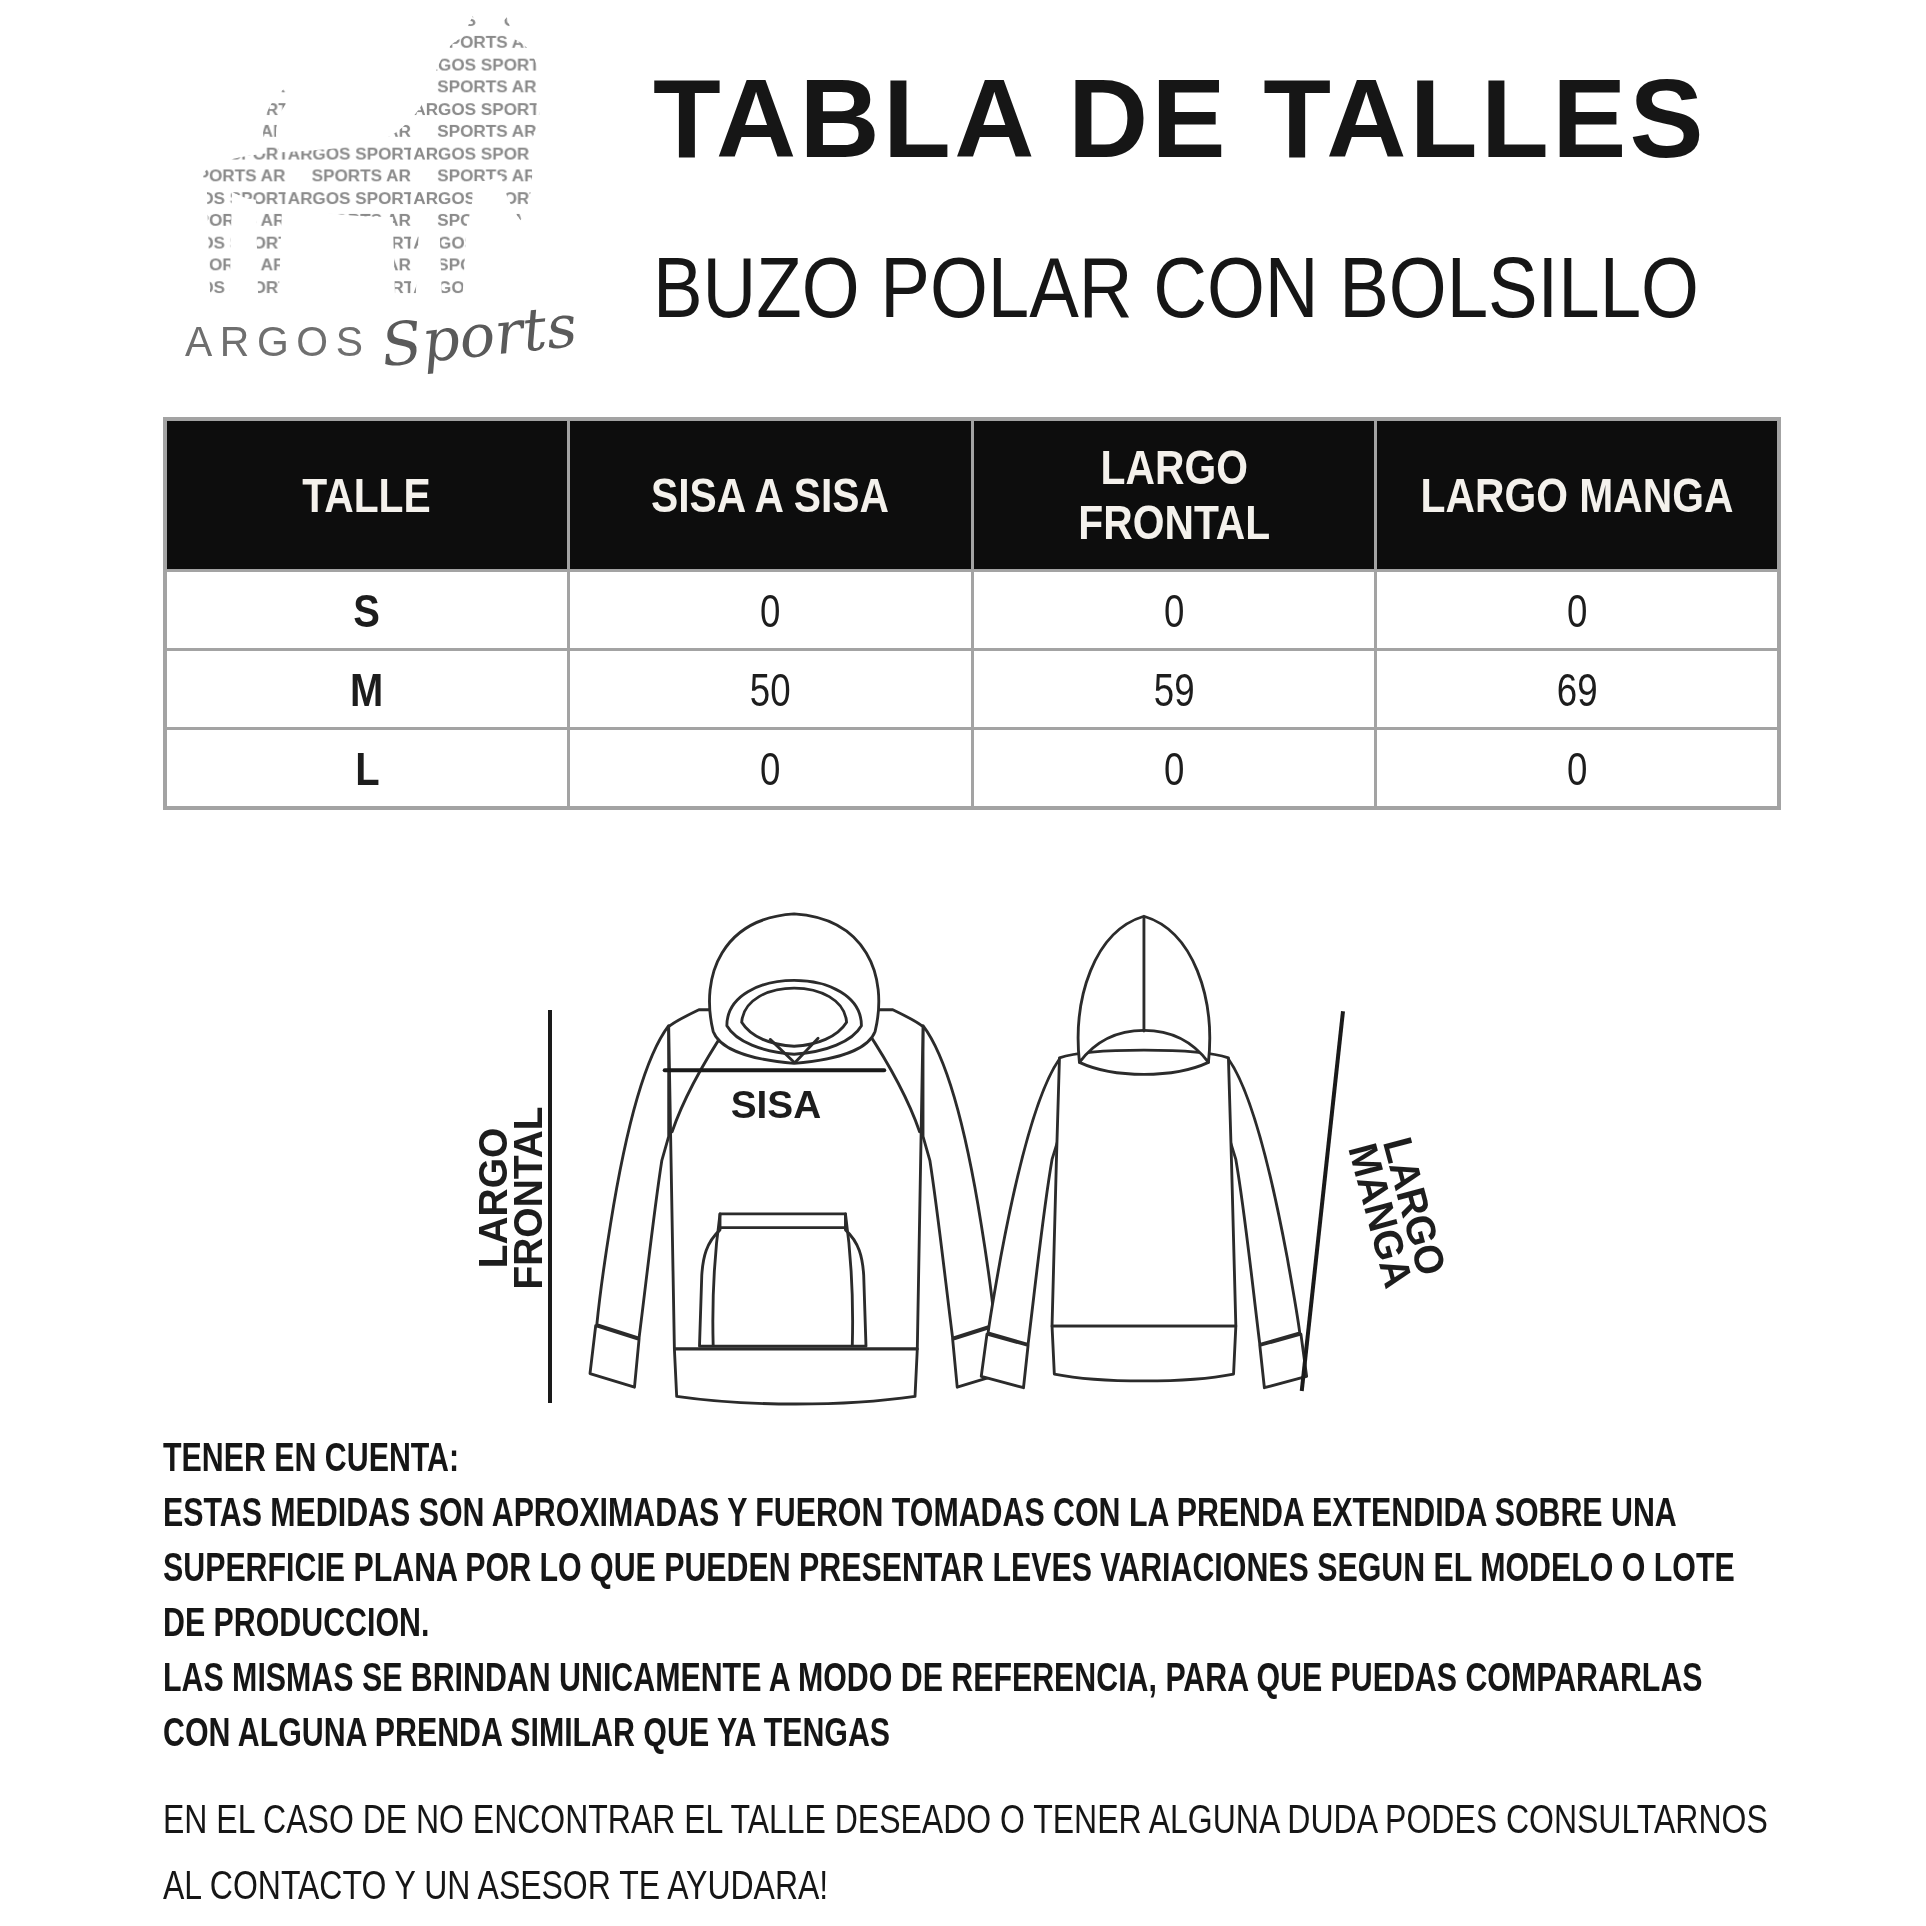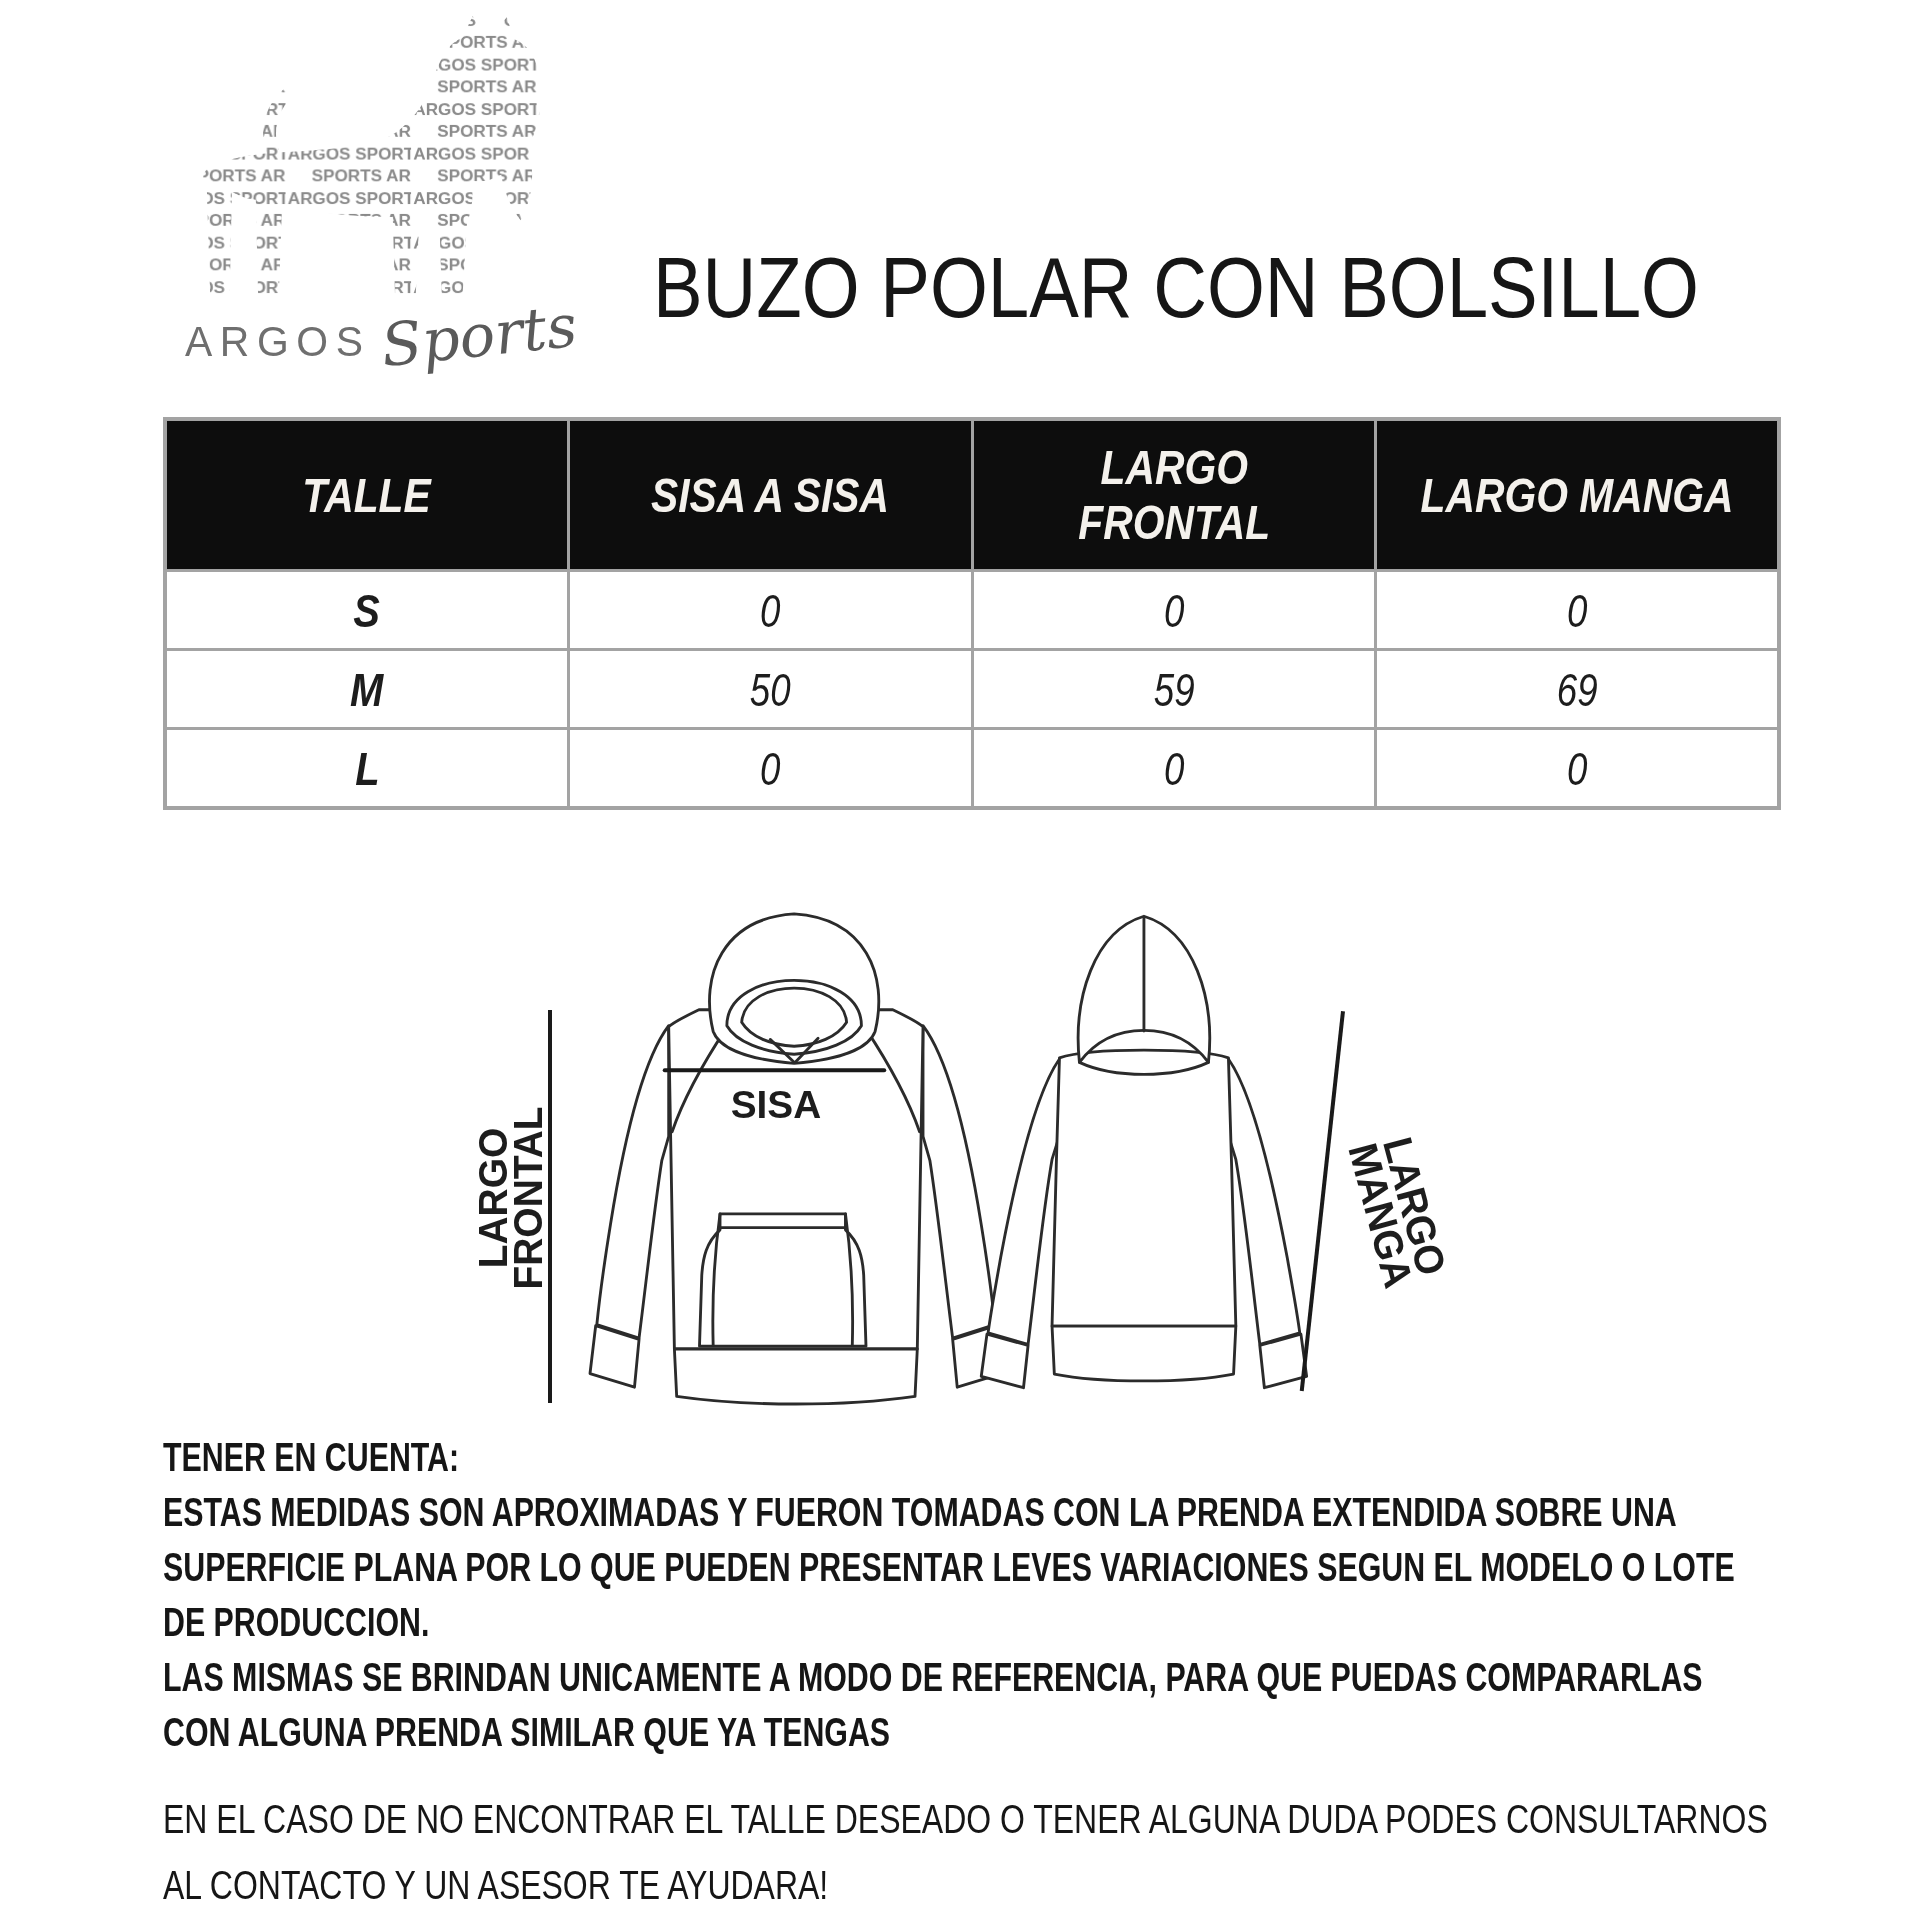--- a/index.html
+++ b/index.html
@@ -15,21 +15,21 @@
             font-style:italic;font-size:59px;color:#5a5a5a;transform:rotate(-6deg);}
 
   
   .title{position:absolute;left:653px;top:64px;font-size:111px;font-weight:700;
          letter-spacing:3.4px;line-height:1;transform:scaleX(1.0);transform-origin:left top;}
   .subtitle{position:absolute;left:653px;top:244px;font-size:86px;font-weight:400;
          line-height:1;transform:scaleX(.865);transform-origin:left top;}
 
   
   table.size-table{position:absolute;left:163px;top:417px;width:1618px;
-         border-collapse:collapse;table-layout:fixed;border:4.6px solid #a3a3a3;font-style:italic;}
+         border-collapse:collapse;table-layout:fixed;border:4.6px solid #a3a3a3;}
   .size-table th{background:#0d0d0d;color:#f4f1ec;height:146px;font-size:48px;
          font-weight:700;text-align:center;border:3.4px solid #a3a3a3;}
   .size-table td{height:74px;font-size:47px;text-align:center;vertical-align:middle;
          border:3.4px solid #a3a3a3;background:#fff;color:#1d1d1d;}
   .size-table td.size-cell{font-weight:700;}
   .cond{display:inline-block;transform:scaleX(.85);}
   .cond-num{display:inline-block;transform:scaleX(.78);}
 
   
   .front-svg{position:absolute;left:582px;top:890px;}
@@ -73,20 +73,21 @@
          C580,300 562,304 546,300 C550,332 546,354 538,374
          L530,505 L494,505 L490,382 L454,378 L448,505 L412,505 L408,364
          C342,364 270,358 214,342 L208,505 L172,505 L168,334
          C152,332 138,328 126,320 L122,505 L88,505 L82,312
          C70,296 76,280 95,272 Z
          M192,264 C172,222 176,172 224,134 L240,146 C200,178 196,222 212,258 Z"></path>
   </svg>
   <div class="wordmark nowrap">ARGOS</div>
   <div class="wordmark-script nowrap">Sports</div>
 
+  <div class="title nowrap">TABLA DE TALLES</div>
   <div class="subtitle nowrap">BUZO POLAR CON BOLSILLO</div>
 
   <table class="size-table">
     <colgroup>
         <col style="width:25%">
         <col style="width:25%">
         <col style="width:25%">
         <col style="width:25%">
       </colgroup>
     <thead>

